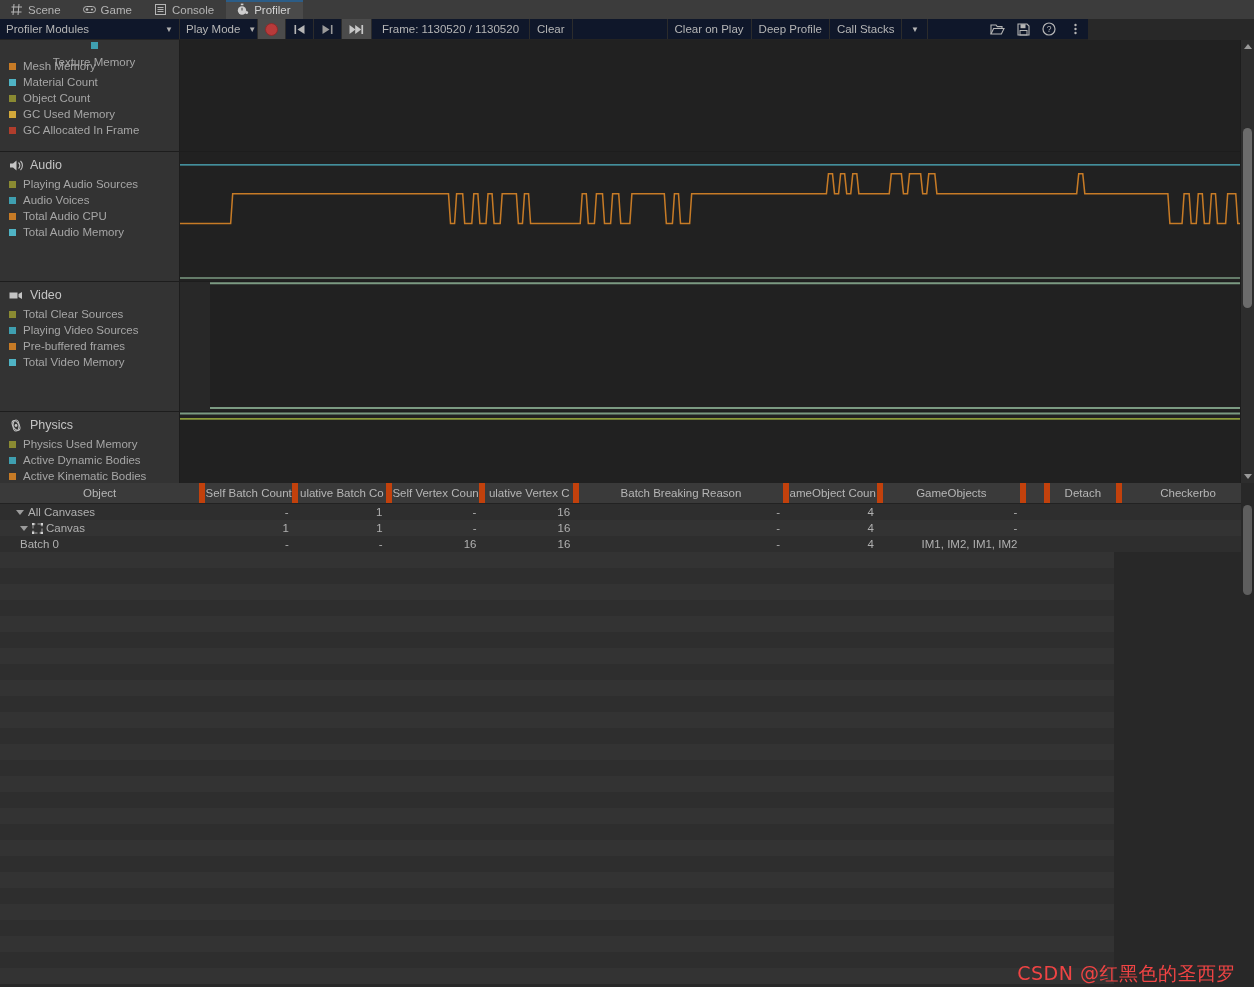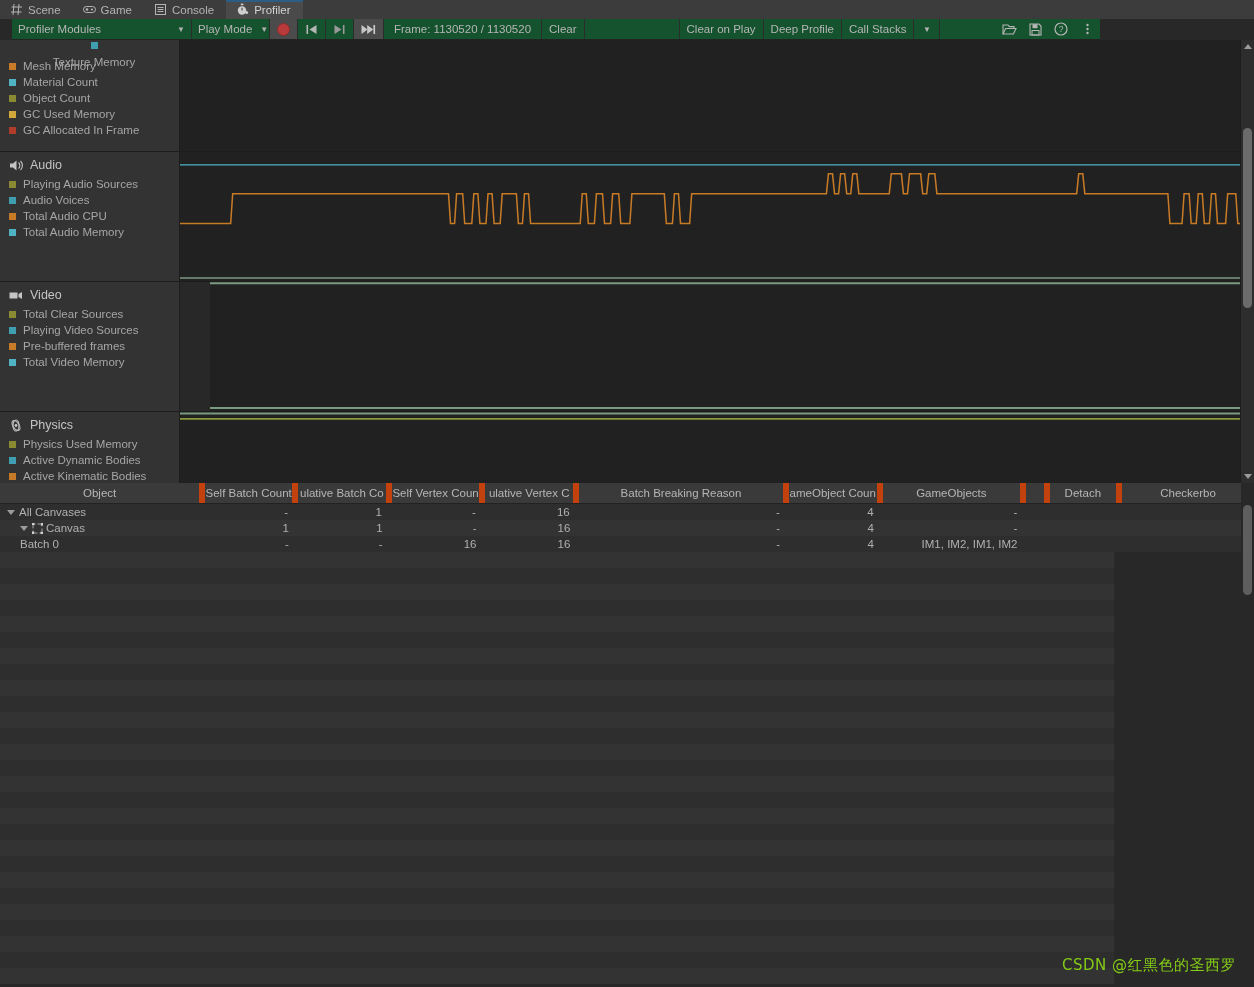--- a/index.html
+++ b/index.html
@@ -29,22 +29,22 @@
     background: #4a4a4a; color: #d2d2d2;
   }
   .tab.active::before {
     content: ""; position: absolute; left: 0; right: 0; top: 0; height: 2px;
     background: #2c5d87;
   }
   .tab .ticon { width: 13px; height: 13px; display: block; flex: 0 0 13px; }
 
   
   .toolbar {
-    position: absolute; left: 12px; top: 19px; width: 1088px; height: 21px;
-    background: #14532d; border-bottom: 1px solid #232323;
+    position: absolute; left: 0; top: 19px; width: 1088px; height: 21px;
+    background: #0f172a; border-bottom: 1px solid #232323;
     display: flex; align-items: stretch; font-size: 11.5px; color: #b6b6b6;
   }
   .tb-drop {
     display: flex; align-items: center; height: 20px;
     padding: 0 6px 0 6px; color: #b6b6b6; white-space: nowrap;
   }
   .tb-drop .caret { margin-left: auto; padding-left: 8px; font-size: 8px; color: #b0b0b0; }
   .modules-drop { width: 180px; border-right: 1px solid #2c2c2c; }
   .play-drop { width: 78px; border-right: 1px solid #2c2c2c; }
   .tb-btn {
@@ -158,22 +158,22 @@
   .tbl-vscroll {
     position: absolute; right: 0; top: 0; width: 13px; bottom: 0;
     background: #282828;
   }
   .tbl-vscroll .thumb {
     position: absolute; left: 2px; width: 9px; top: 22px; height: 90px;
     background: #5e5e5e; border-radius: 5px;
   }
 
   .watermark {
-    position: absolute; right: 18px; bottom: 12px;
-    font-size: 15px; color: #84cc16; letter-spacing: 0.5px;
+    position: absolute; right: 18px; bottom: 0;
+    font-size: 19px; color: #ef4444; letter-spacing: 0.5px;
     font-family: "DejaVu Sans", sans-serif;
     white-space: nowrap;
   }
 </style>
 </head>
 <body>
 
 <div class="app">
 
   <div class="tabbar">
@@ -479,21 +479,21 @@
       <div class="th" style="width:101px">ameObject Coun</div>
       <div class="th" style="width:155px">GameObjects</div>
       <div class="th" style="width:25px"></div>
       <div class="th" style="width:78px">Detach</div>
       <div class="th" style="width:143px;border-right:none">Checkerbo</div>
     </div>
 
     <div class="tbl-body">
 
       <div class="tr odd">
-        <div class="td obj" style="width:222px;padding-left:7px">
+        <div class="td obj" style="width:222px;padding-left:16px">
           <span class="tri-toggle"></span>
           <span>All Canvases</span>
         </div>
         <div class="td num" style="width:100px">-</div>
         <div class="td num" style="width:101px">1</div>
         <div class="td num" style="width:101px">-</div>
         <div class="td num" style="width:101px">16</div>
         <div class="td num" style="width:227px">-</div>
         <div class="td num" style="width:101px">4</div>
         <div class="td num" style="width:155px">-</div>

